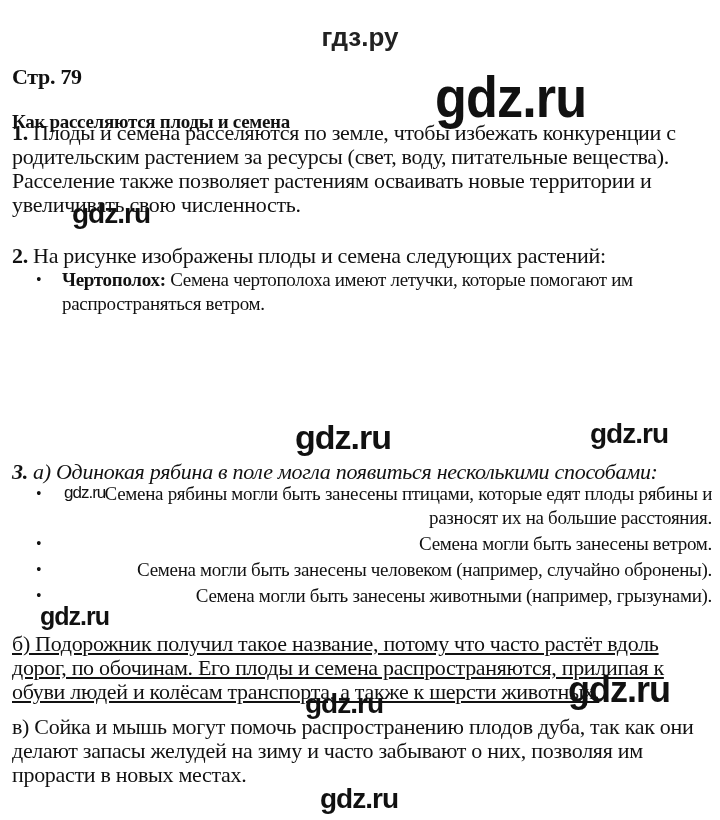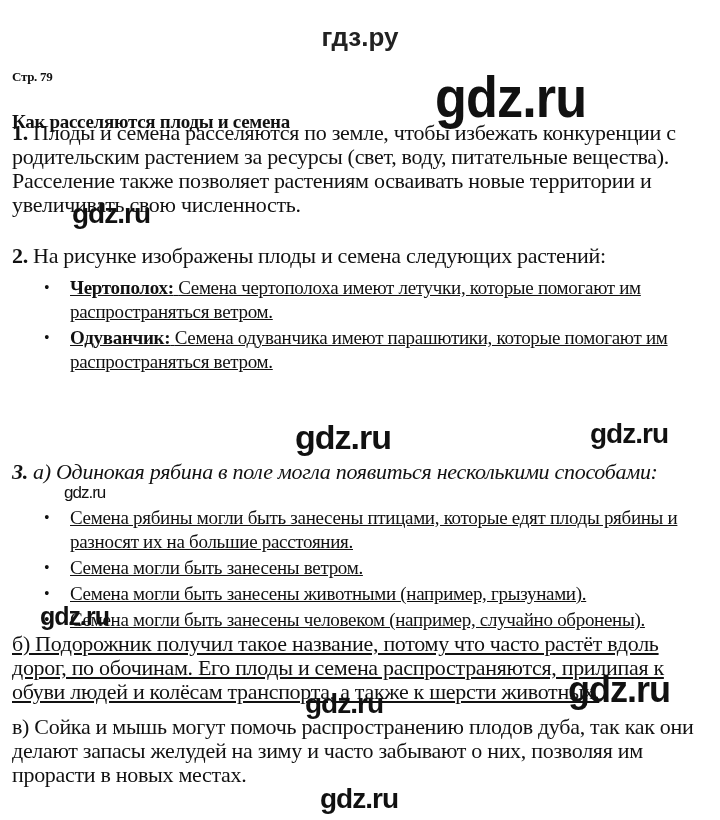--- a/index.html
+++ b/index.html
@@ -7,30 +7,30 @@
       width: 720px; height: 820px; background: #ffffff; position: relative; overflow: hidden;
       color: #111111;
       font-family: "Liberation Serif", serif;
     }
     .site-title {
       position: absolute; left: 0; top: 2px; width: 720px; text-align: center;
       font-family: "Liberation Sans", sans-serif; font-weight: bold; font-size: 26px; color: #222; margin-top: 20px;
     }
     .txt { position: absolute; left: 12px; font-size: 22px; line-height: 24px; width: 700px; letter-spacing: -0.3px; }
     .bold { font-weight: bold; }
-    .pageno { top: 65px; font-weight: bold; font-size: 13px; }
+    .pageno { top: 65px; font-weight: bold; font-size: 22px; }
     .heading { top: 110px; font-weight: bold; font-size: 19px; }
     .p1 { top: 121px; }
     .p2 { top: 244px; }
-    ul.bl { position: absolute; left: 12px; margin: 8px; padding: 0; list-style: none; width: 700px; text-decoration: underline; }
+    ul.bl { position: absolute; left: 12px; margin: 0; padding: 0; list-style: none; width: 700px; }
     ul.bl li { position: relative; padding-left: 50px; font-size: 19px; line-height: 24px; letter-spacing: -0.3px; margin-bottom: 2px; }
     ul.bl li::before { content: "•"; position: absolute; left: 24px; top: 0; font-size: 16px; }
     .list1 { top: 268px; }
     .p3 { top: 460px; font-style: italic; }
-    .list2 { top: 498px; }
+    .list2 { top: 482px; text-align: right; }
     .p3b { top: 632px; text-decoration: underline; }
     .p3c { top: 715px; }
     .wm {
       position: absolute; font-family: "Liberation Sans", sans-serif; font-weight: bold; color: #111;
       letter-spacing: -1px; line-height: 1;
     }
     .wm-big { left: 435px; top: 68px; font-size: 58px; transform: scaleX(0.9); transform-origin: left; }
     .wm1 { left: 72px; top: 200px; font-size: 28px; }
     .wm2 { left: 295px; top: 420px; font-size: 34px; }
     .wm3 { left: 590px; top: 420px; font-size: 28px; }
@@ -53,33 +53,32 @@
   <span>Плоды и семена расселяются по земле, чтобы избежать конкуренции с родительским растением за ресурсы (свет, воду, питательные вещества). Расселение также позволяет растениям осваивать новые территории и увеличивать свою численность.</span>
 </div>
 
 <div class="txt p2">
   <span class="bold">2.</span>
   <span>На рисунке изображены плоды и семена следующих растений:</span>
 </div>
 
 <ul class="bl list1">
   <li><span class="bold">Чертополох:</span> <span>Семена чертополоха имеют летучки, которые помогают им распространяться ветром.</span></li>
-  <li><span class="bold">Одуванчик:</span> <span>Семена одуванчика имеют парашютики, которые помогают им распространяться ветром.</span></li>
 </ul>
 
 <div class="txt p3">
   <span class="bold">3.</span>
   <span>а) Одинокая рябина в поле могла появиться несколькими способами:</span>
 </div>
 
 <ul class="bl list2">
   <li>Семена рябины могли быть занесены птицами, которые едят плоды рябины и разносят их на большие расстояния.</li>
   <li>Семена могли быть занесены ветром.</li>
+  <li>Семена могли быть занесены человеком (например, случайно обронены).</li>
   <li>Семена могли быть занесены животными (например, грызунами).</li>
-  <li>Семена могли быть занесены человеком (например, случайно обронены).</li>
 </ul>
 
 <div class="txt p3b">б) Подорожник получил такое название, потому что часто растёт вдоль дорог, по обочинам. Его плоды и семена распространяются, прилипая к обуви людей и колёсам транспорта, а также к шерсти животных.</div>
 <div class="txt p3c">в) Сойка и мышь могут помочь распространению плодов дуба, так как они делают запасы желудей на зиму и часто забывают о них, позволяя им прорасти в новых местах.</div>
 
 <div class="wm wm-big">gdz.ru</div>
 <div class="wm wm1">gdz.ru</div>
 <div class="wm wm2">gdz.ru</div>
 <div class="wm wm3">gdz.ru</div>
 <div class="wm wm4">gdz.ru</div>

